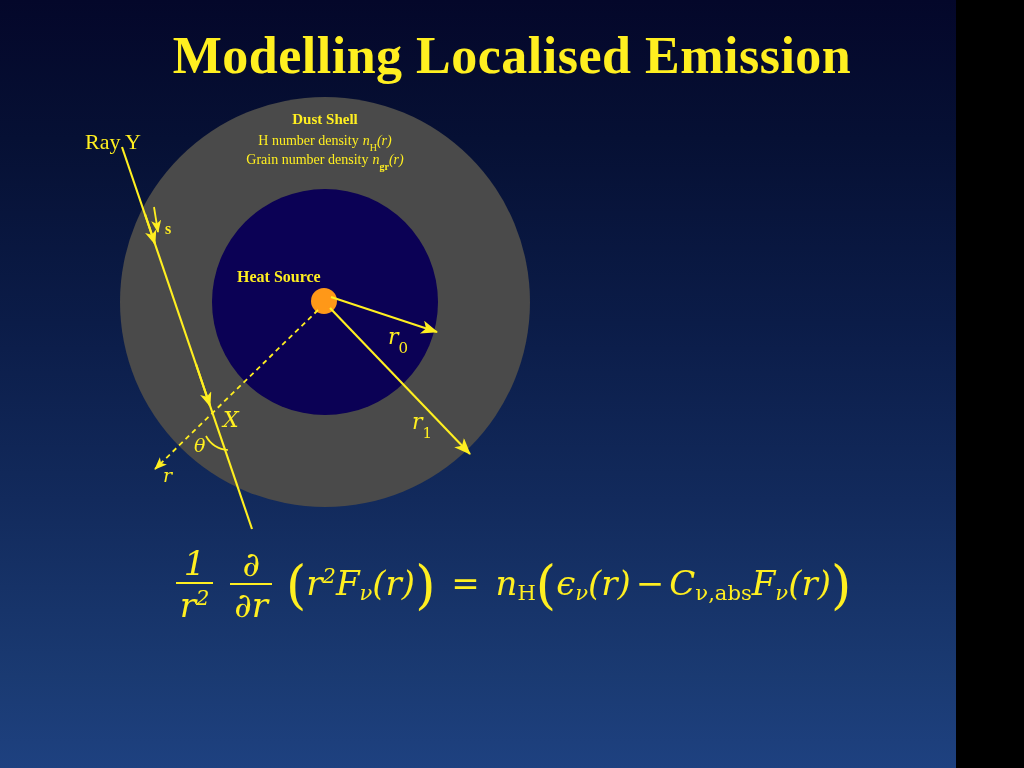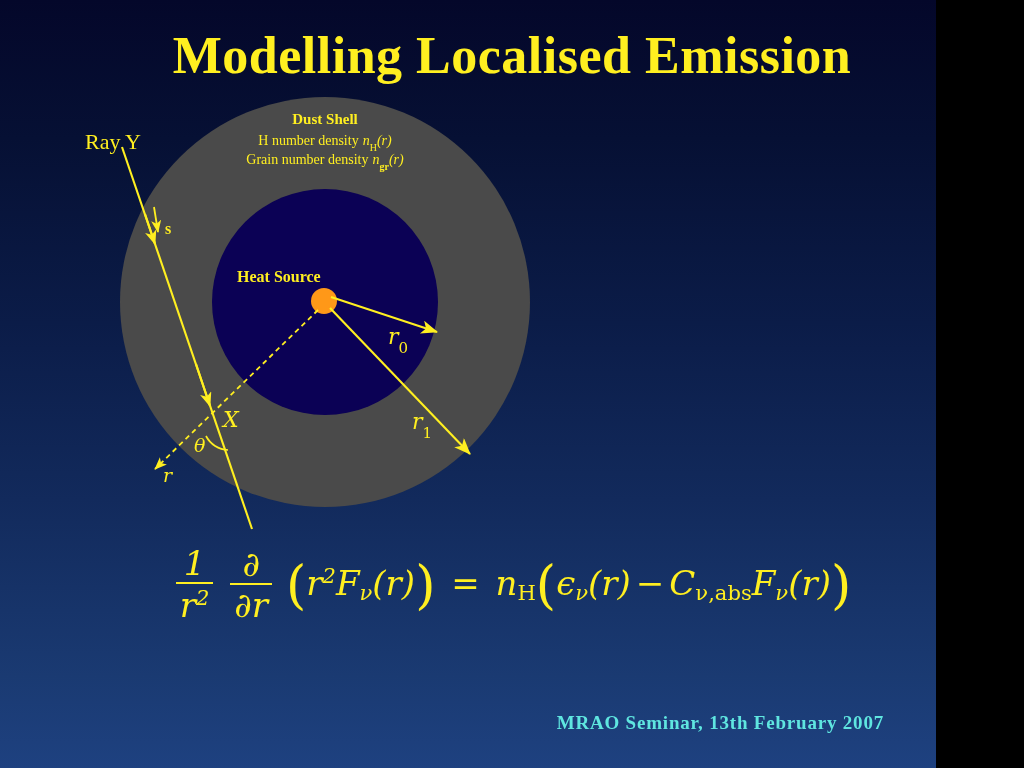--- a/index.html
+++ b/index.html
@@ -14,20 +14,21 @@
     height: 768px;
     overflow: hidden;
     background: linear-gradient(to bottom,
                 #04072a 0%,
                 #061034 18%,
                 #0b1c48 42%,
                 #122a5c 65%,
                 #1a3a72 88%,
                 #1e4180 100%);
     font-family: "Liberation Serif", "DejaVu Serif", serif;
+    padding-left: 20px;
     -webkit-font-smoothing: antialiased;
   }
 
   
   #slide-title {
     position: absolute;
     left: 0;
     top: 27px;
     width: 1024px;
     text-align: center;
@@ -201,15 +202,14 @@
       </span>
 
       <span class="big-paren">(</span><span class="it">r</span><sup class="sm">2</sup><span class="it">F</span><sub class="smi">ν</sub><span class="it">(r)</span><span class="big-paren">)</span>
 
       <span class="op">=</span>
 
       <span class="it">n</span><sub class="sm">H</sub><span class="big-paren">(</span><span class="it">ϵ</span><sub class="smi">ν</sub><span class="it">(r)</span><span class="op">−</span><span class="it">C</span><sub class="sm">ν,abs</sub><span class="it">F</span><sub class="smi">ν</sub><span class="it">(r)</span><span class="big-paren">)</span>
     </span>
   </div>
 
-  <div id="slide-footer">MRAO Seminar, 13th February 2007</div>
 
 </div>
 
 </body></html>

